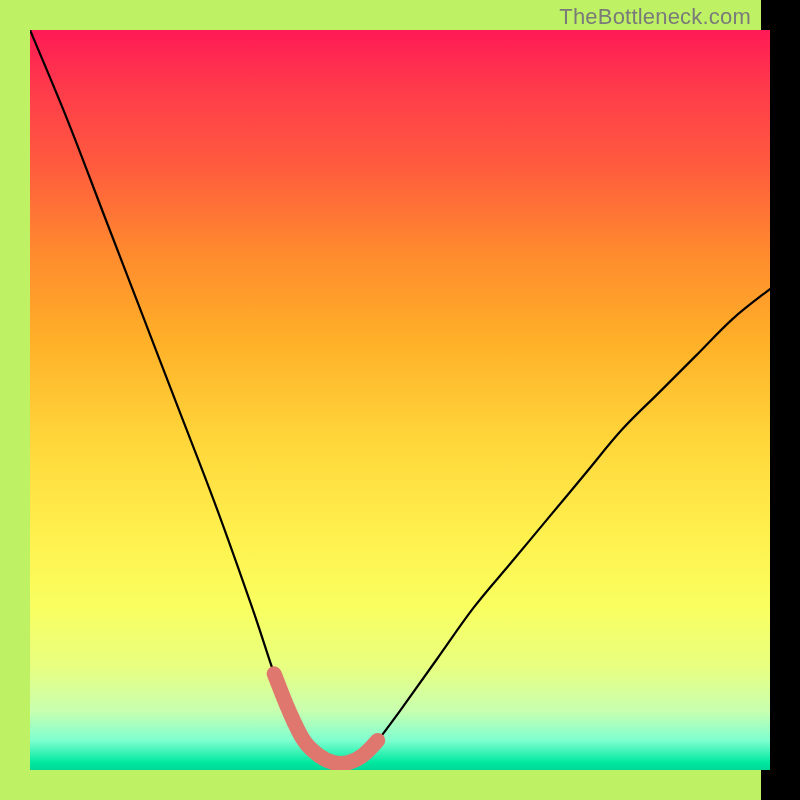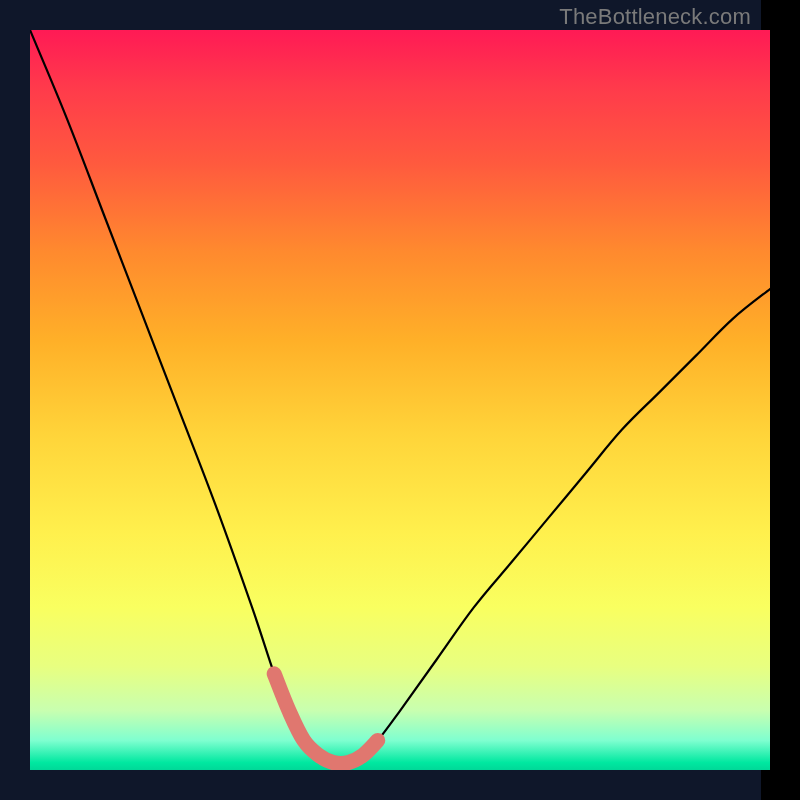--- a/index.html
+++ b/index.html
@@ -9,21 +9,21 @@
     height: 800px;
     background: #000;
     overflow: hidden;
   }
   .frame {
     position: absolute;
     left: 0;
     top: 0;
     width: 761px;
     height: 800px;
-    background: #0f172a;
+    background: #bef264;
   }
   .plot-area {
     position: absolute;
     left: 30px;
     top: 30px;
     width: 740px;
     height: 740px;
     background: linear-gradient(to bottom,
       #ff1a55 0%,
       #ff3b4b 8%,

